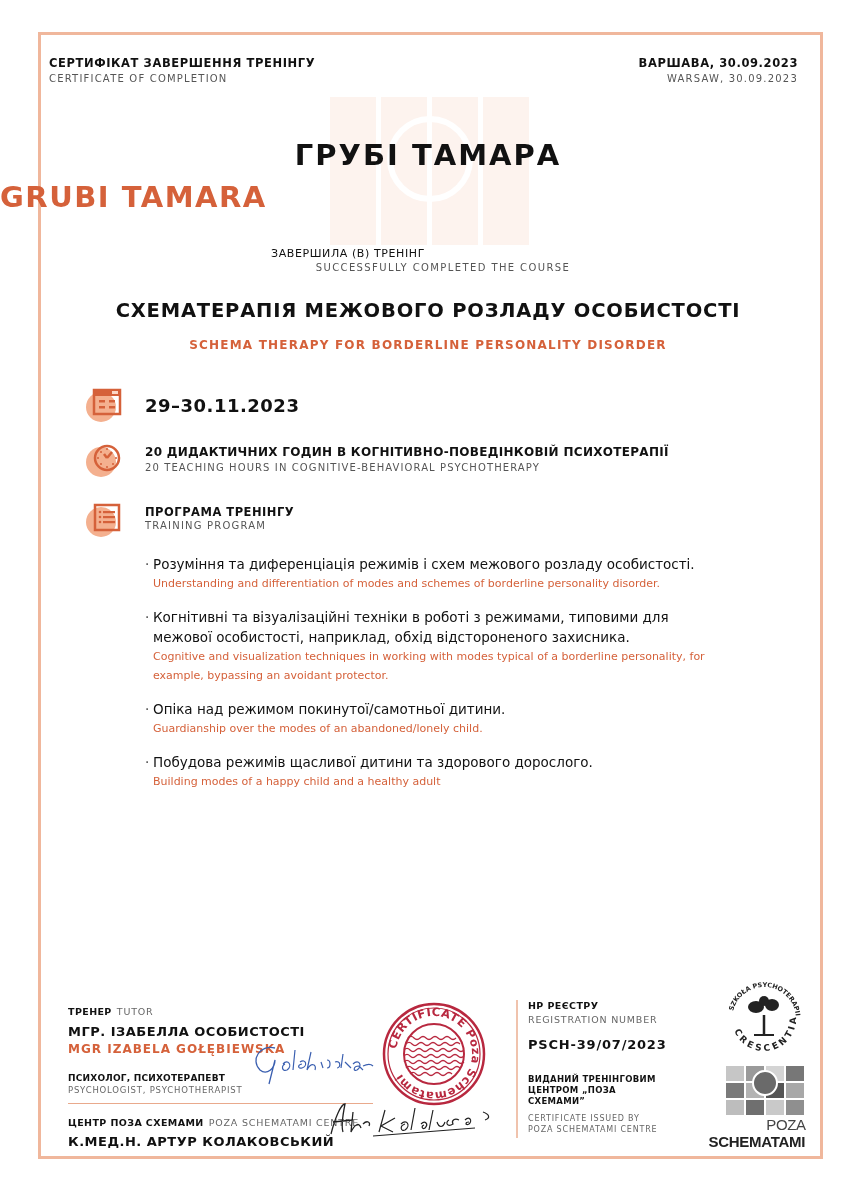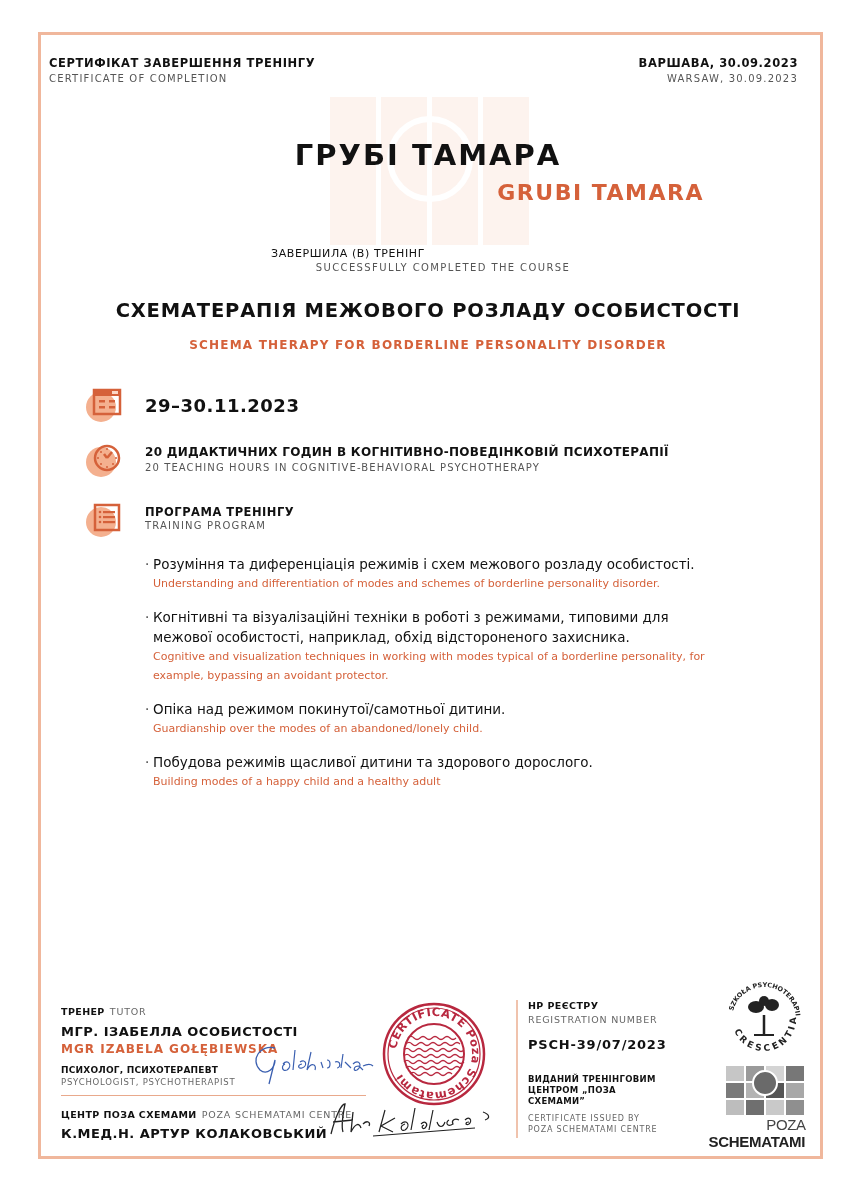--- a/index.html
+++ b/index.html
@@ -10,22 +10,22 @@
   .abs { position:absolute; }
   .hdr-main { font-weight:bold; font-size:11.5px; letter-spacing:0.6px; color:#111; }
   .hdr-sub { font-size:10px; letter-spacing:1.2px; color:#555; margin-top:3px; }
   .right { text-align:right; }
 
   .watermark { position:absolute; left:330px; top:97px; width:200px; height:148px; }
   .watermark .bar { position:absolute; top:0; width:46px; height:148px; background:#fdf3ee; }
 
   .name-uk { position:absolute; left:0; width:856px; top:138px; text-align:center;
              font-weight:bold; font-size:29px; letter-spacing:2px; color:#111; }
-  .name-en { position:absolute; left:0; width:704px; top:180px; text-align:right;
-             font-weight:bold; font-size:22px; letter-spacing:1.5px; color:#d5613a; }
+  .name-en { position:absolute; left:0; width:704px; top:180px; text-align:left;
+             font-weight:bold; font-size:29px; letter-spacing:1.5px; color:#d5613a; }
   .completed-uk { position:absolute; left:0; width:696px; top:247px; text-align:center;
              font-weight:normal; font-size:11px; letter-spacing:0.6px; color:#111; }
   .completed-en { position:absolute; left:0; width:856px; top:262px; text-align:center;
              font-size:10px; letter-spacing:1.4px; color:#555;padding-left:15px; }
   .course-uk { position:absolute; left:0; width:856px; top:299px; text-align:center;
              font-weight:bold; font-size:19.5px; letter-spacing:0.8px; color:#111; }
   .course-en { position:absolute; left:0; width:856px; top:338px; text-align:center;
              font-weight:bold; font-size:12px; letter-spacing:1.2px; color:#d5613a; }
 
   .icon-wrap { position:absolute; left:86px; width:40px; height:40px; }
@@ -37,26 +37,26 @@
   .hours-en { position:absolute; left:145px; top:462px; font-size:10px; letter-spacing:1.1px; color:#555; }
   .prog-uk { position:absolute; left:145px; top:505px; font-weight:bold; font-size:11.5px; letter-spacing:0.5px; color:#111; }
   .prog-en { position:absolute; left:145px; top:520px; font-size:10px; letter-spacing:1.2px; color:#555; }
 
   .program-list { position:absolute; left:145px; top:554px; width:620px; }
   .pitem { margin-bottom:14px; }
   .pitem .uk { font-size:13.5px; line-height:20px; color:#111; position:relative; padding-left:8px; }
   .pitem .uk::before { content:"·"; position:absolute; left:0; top:0; color:#444; }
   .pitem .en { font-size:11px; line-height:19px; color:#d5613a; padding-left:8px; }
 
-  .tutor-block { position:absolute; left:61px; top:1000px; width:310px; }
+  .tutor-block { position:absolute; left:68px; top:1000px; width:310px; }
   .lbl-b { font-weight:bold; font-size:9.5px; letter-spacing:0.4px; color:#111; }
   .lbl-l { font-size:9.5px; letter-spacing:0.8px; color:#666; }
   .tname-uk { font-weight:bold; font-size:13px; letter-spacing:0.5px; color:#111; margin-top:5px; }
   .tname-en { font-weight:bold; font-size:12px; letter-spacing:1px; color:#d5613a; margin-top:3px; }
-  .trole-uk { font-weight:bold; font-size:9px; color:#111; margin-top:9px; letter-spacing:0.2px; }
+  .trole-uk { font-weight:bold; font-size:9px; color:#111; margin-top:17px; letter-spacing:0.2px; }
   .trole-en { font-size:8.5px; color:#666; letter-spacing:0.8px; margin-top:2px; }
   .divider-h { height:1px; background:#e9a98c; margin:8px 0 7px 0; width:305px; }
 
   .vdivider { position:absolute; left:516px; top:1000px; width:2px; height:138px; background:#f0c3ad; }
 
   .reg-block { position:absolute; left:528px; top:1000px; width:150px; }
   .reg-num { font-weight:bold; font-size:13px; letter-spacing:0.8px; color:#111; margin-top:12px; }
   .issued-uk { font-weight:bold; font-size:8.5px; letter-spacing:0.3px; color:#111; line-height:11px; margin-top:22px; }
   .issued-en { font-size:8px; letter-spacing:0.8px; color:#666; line-height:11px; margin-top:6px; }
 

